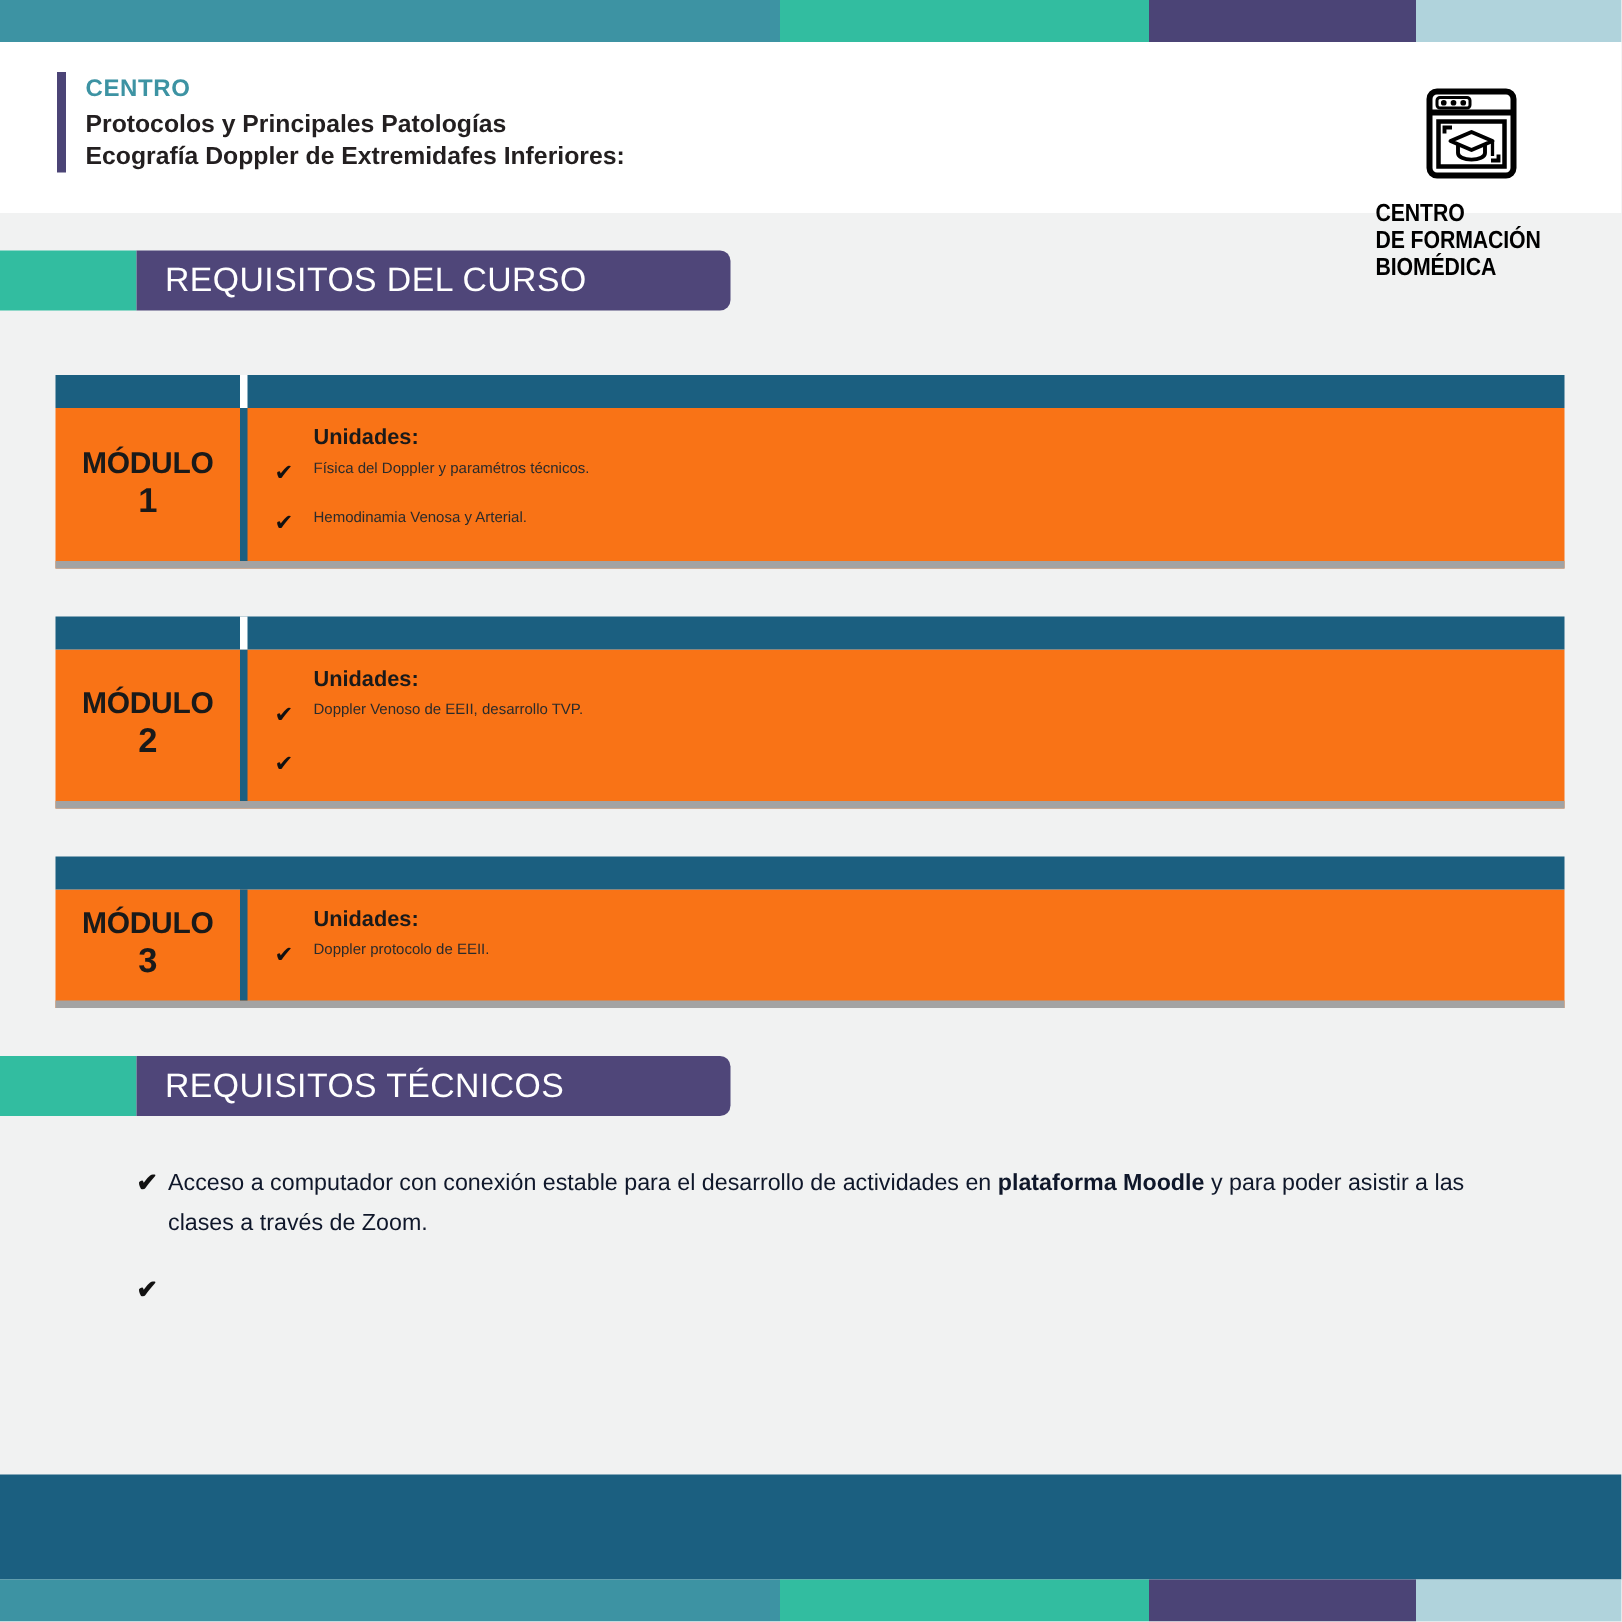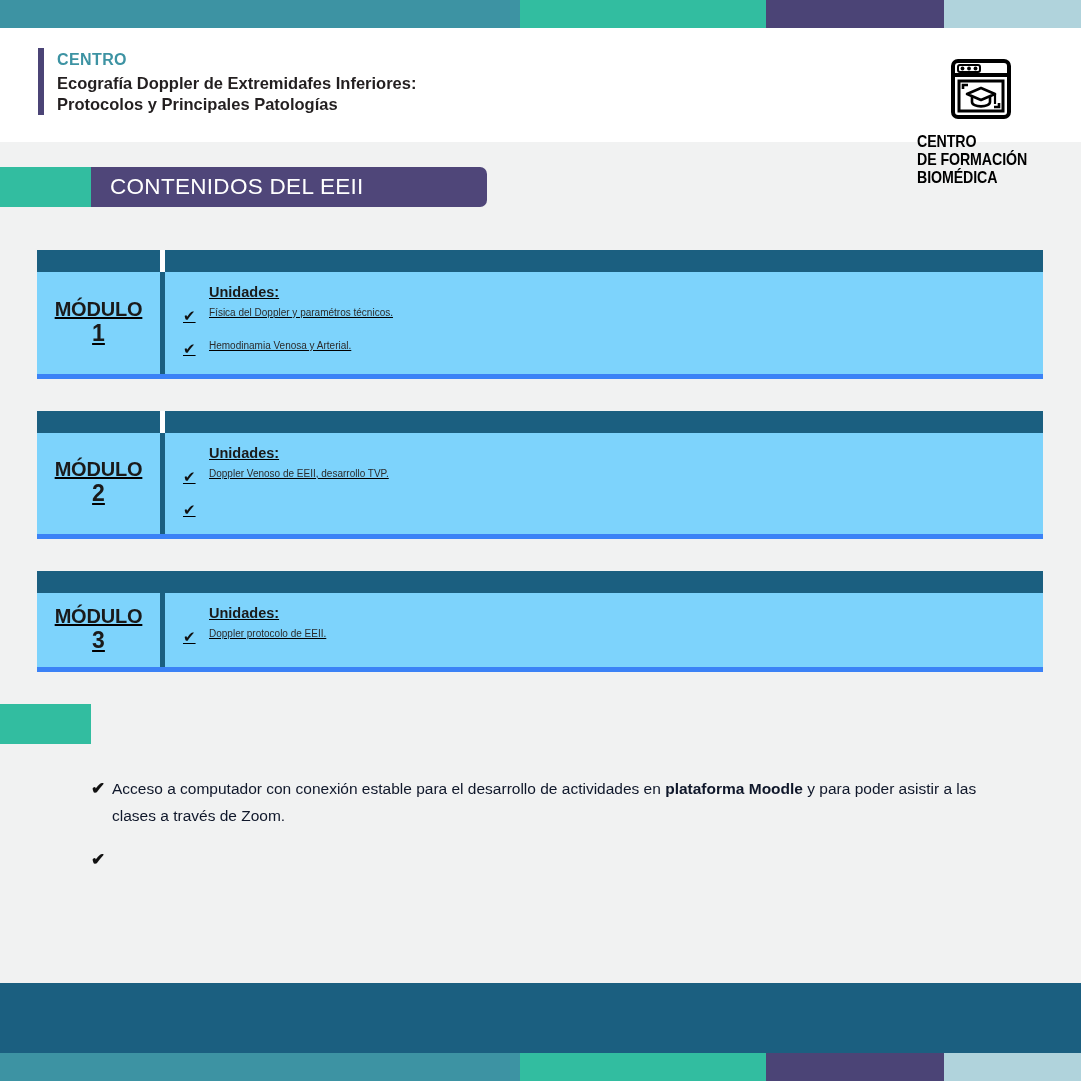--- a/index.html
+++ b/index.html
@@ -133,23 +133,22 @@
   .module-topbar .notch {
     position: absolute;
     left: 123px;
     top: 0;
     width: 5px;
     height: 22px;
     background: #ffffff;
   }
   .module-body {
     display: flex;
-    background: #7dd3fc;
-    border-bottom: 5px solid #3b82f6;
-    text-decoration: underline;
+    background: #f97316;
+    border-bottom: 5px solid #a3a3a3;
   }
   .module-left {
     width: 123px;
     flex: none;
     display: flex;
     flex-direction: column;
     align-items: center;
     justify-content: center;
     padding: 12px 0 14px;
     box-sizing: border-box;
@@ -257,22 +256,22 @@
   <div class="seg seg-d"></div>
 </div>
 
 <div class="header">
   <div class="header-inner">
     <div class="title-wrap">
       <div class="title-rule"></div>
       <div class="title-texts">
         <div class="kicker">CENTRO</div>
         <div class="course-title">
+          <div>Protocolos y Principales Patologías</div>
           <div>Ecografía Doppler de Extremidafes Inferiores:</div>
-          <div>Protocolos y Principales Patologías</div>
         </div>
       </div>
     </div>
 
     <div class="logo">
       <span class="logo-mark">
         <svg width="62" height="62" viewBox="0 0 62 62" aria-hidden="true">
           <rect x="3" y="3" width="56" height="56" rx="5" ry="5" fill="none" stroke="#000" stroke-width="4"></rect>
           <line x1="3" y1="17" x2="59" y2="17" stroke="#000" stroke-width="4"></line>
           <rect x="8" y="7" width="22" height="7" rx="2" fill="none" stroke="#000" stroke-width="2"></rect>
@@ -295,21 +294,21 @@
     </div>
   </div>
 </div>
 
 <div class="spacer-top"></div>
 
 <div style="height:50px;padding-top:5px;">
   <div class="banner">
     <div class="banner-teal"></div>
     <div class="banner-purple">
-      <span>CONTENIDOS DEL EEII</span>
+      <span>REQUISITOS DEL CURSO</span>
     </div>
   </div>
 </div>
 
 <div class="modules" style="padding-top:33px;">
 
   <div class="module">
     <div class="module-topbar">
       <div class="notch"></div>
     </div>
@@ -375,20 +374,23 @@
         </div>
       </div>
     </div>
   </div>
 
 </div>
 
 <div style="height:50px;padding-top:32px;">
   <div class="banner">
     <div class="banner-teal"></div>
+    <div class="banner-purple">
+      <span>REQUISITOS TÉCNICOS</span>
+    </div>
   </div>
 </div>
 
 <div class="req-list">
   <div class="req-item">
     <span class="req-check">✔</span>
     <span class="req-text"><span>Acceso a computador con conexión estable para el desarrollo de actividades en </span><b>plataforma Moodle</b><span> y para poder asistir a las clases a través de Zoom.</span></span>
   </div>
   <div class="req-item">
     <span class="req-check">✔</span>

